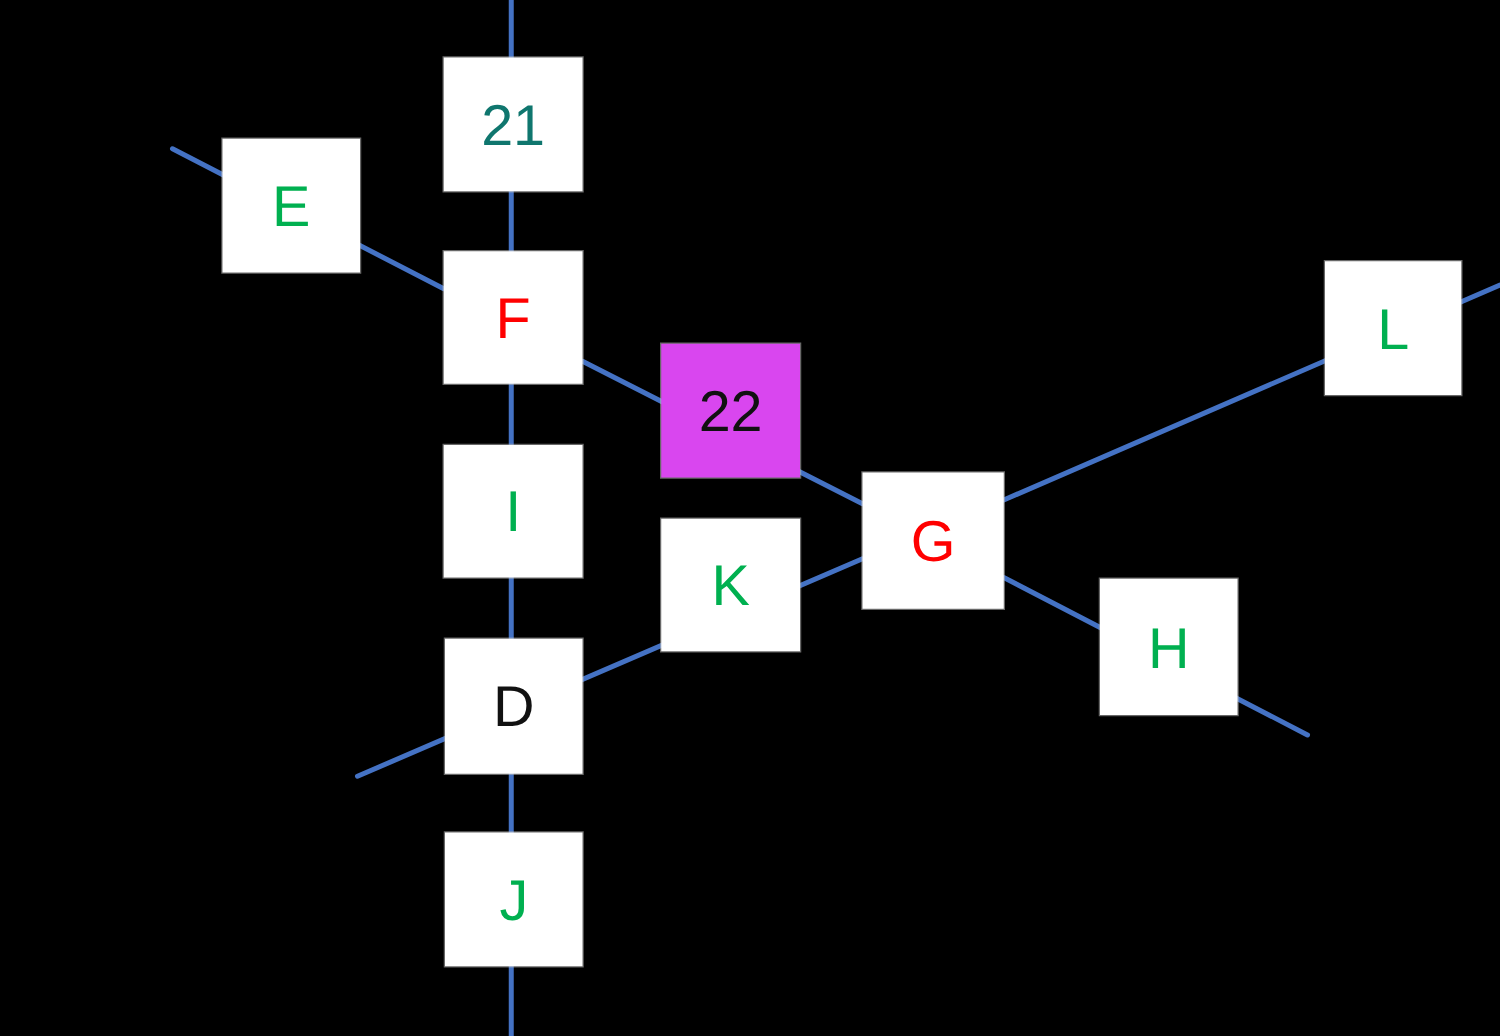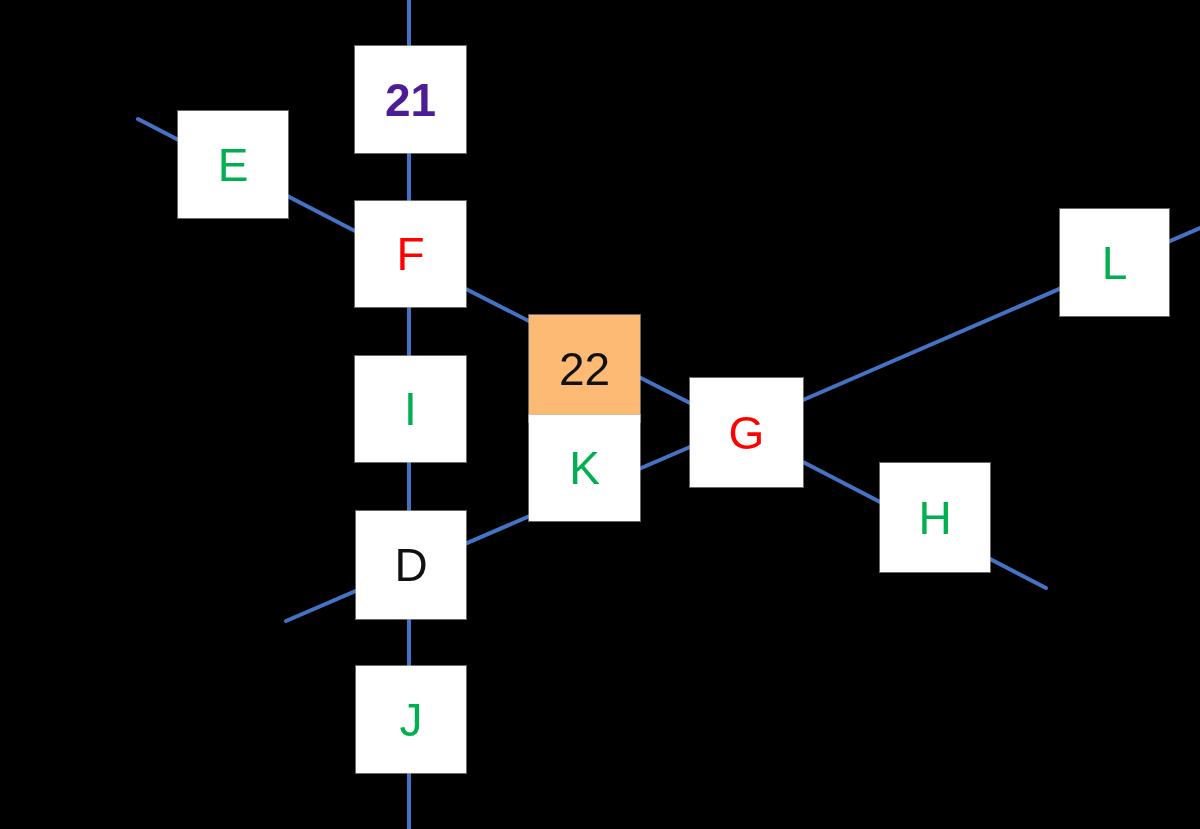--- a/index.html
+++ b/index.html
@@ -49,29 +49,29 @@
   <svg id="edges-layer" xmlns="http://www.w3.org/2000/svg" width="1200" height="829">
       <line x1="409" y1="0" x2="409" y2="829" stroke="#4472C4" stroke-width="4" stroke-linecap="round"></line>
       <line x1="138" y1="119" x2="355" y2="231" stroke="#4472C4" stroke-width="4" stroke-linecap="round"></line>
       <line x1="466" y1="289" x2="690" y2="403" stroke="#4472C4" stroke-width="4" stroke-linecap="round"></line>
       <line x1="286" y1="621" x2="690" y2="447" stroke="#4472C4" stroke-width="4" stroke-linecap="round"></line>
       <line x1="803" y1="400" x2="1200" y2="228" stroke="#4472C4" stroke-width="4" stroke-linecap="round"></line>
       <line x1="803" y1="462" x2="1046" y2="588" stroke="#4472C4" stroke-width="4" stroke-linecap="round"></line>
     </svg>
   <div id="nodes-layer">
       <div class="node" style="left: 355px; top: 46px; width: 111px; height: 107px; background: rgb(255, 255, 255);">
-        <span class="node-label" style="color: #4c1d95; font-weight: bold;">21</span>
+        <span class="node-label" style="color: #0f766e;">21</span>
       </div>
       <div class="node" style="left: 178px; top: 111px; width: 110px; height: 107px; background: rgb(255, 255, 255);">
         <span class="node-label" style="color: rgb(0, 176, 80);">E</span>
       </div>
       <div class="node" style="left: 355px; top: 201px; width: 111px; height: 106px; background: rgb(255, 255, 255);">
         <span class="node-label" style="color: rgb(255, 0, 0);">F</span>
       </div>
-      <div class="node" style="left: 529px; top: 275px; width: 111px; height: 107px; background: #fdba74; margin-top: 40px;">
+      <div class="node" style="left: 529px; top: 275px; width: 111px; height: 107px; background: #d946ef;">
         <span class="node-label" style="color: rgb(17, 17, 17);">22</span>
       </div>
       <div class="node" style="left: 355px; top: 356px; width: 111px; height: 106px; background: rgb(255, 255, 255);">
         <span class="node-label" style="color: rgb(0, 176, 80);">I</span>
       </div>
       <div class="node" style="left: 529px; top: 415px; width: 111px; height: 106px; background: rgb(255, 255, 255);">
         <span class="node-label" style="color: rgb(0, 176, 80);">K</span>
       </div>
       <div class="node" style="left: 690px; top: 378px; width: 113px; height: 109px; background: rgb(255, 255, 255);">
         <span class="node-label" style="color: rgb(255, 0, 0);">G</span>

